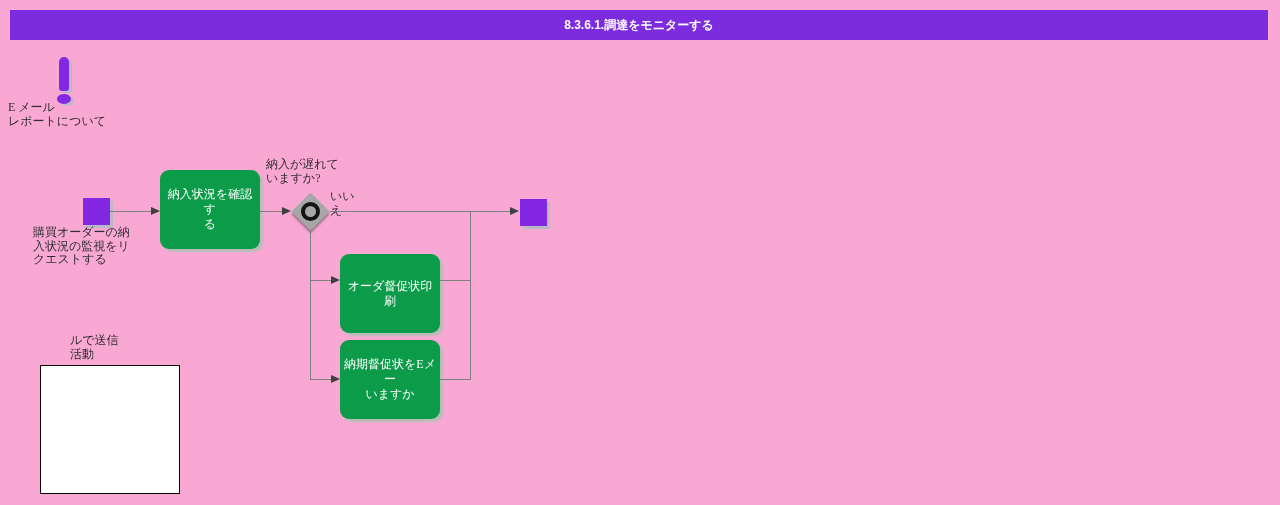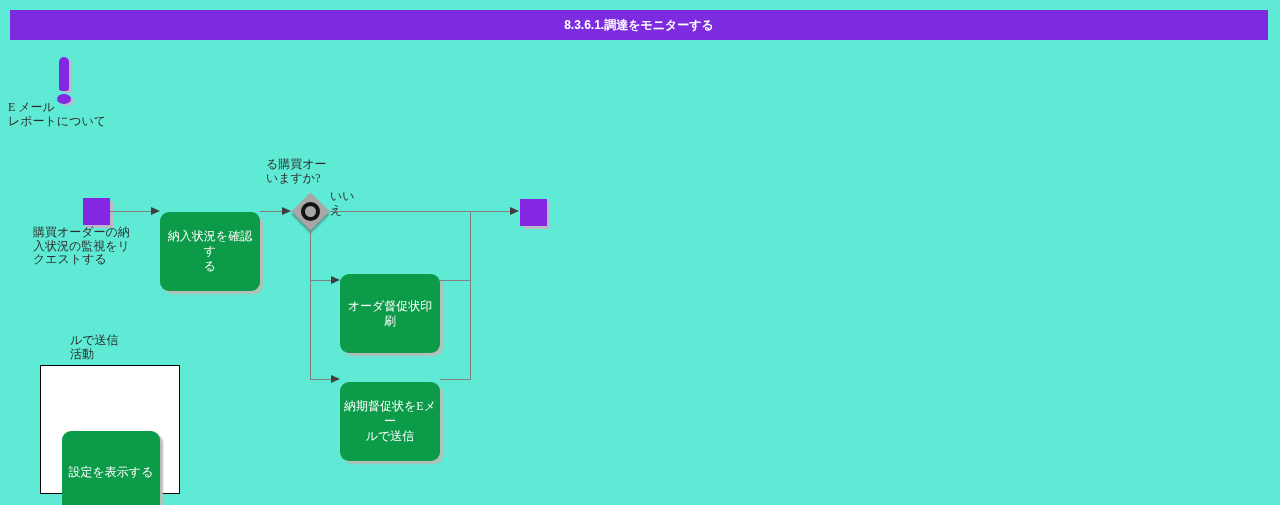--- a/index.html
+++ b/index.html
@@ -1,18 +1,18 @@
 <!DOCTYPE html>
 <html><head>
 <meta charset="utf-8">
 <style>
   * { margin:0; padding:0; box-sizing:border-box; }
   html,body { background:#fff; }
   #stage {
-    position:relative; width:1280px; height:505px; background:#5eead4;
+    position:relative; width:1280px; height:505px; background:#f9a8d4;
     font-family:"Liberation Serif","DejaVu Serif",serif;
     color:#2e2e2e; overflow:hidden;
   }
   .abs { position:absolute; }
 
   
   .header-bar {
     left:10px; top:10px; width:1258px; height:30px; background:#7c2bdf;
     color:#ffffff; font-family:"Liberation Sans","DejaVu Sans",sans-serif;
     font-size:12px; font-weight:bold; text-align:center; line-height:30px;
@@ -38,24 +38,23 @@
   .start-event { left:83px; top:198px; }
   .end-event   { left:520px; top:199px; }
 
   
   .activity {
     width:100px; height:79px; background:#0c9b49; border-radius:9px;
     box-shadow:3px 3px 2px #b7bdb9; color:#ffffff;
     display:flex; align-items:center; justify-content:center;
     font-size:12px; line-height:15px; text-align:center; white-space:pre-line;
     padding:4px;
-    margin-top:42px;
   }
   .act-check { left:160px; top:170px; }
-  .act-print { left:340px; top:232px; }
+  .act-print { left:340px; top:254px; }
   .act-email { left:340px; top:340px; }
 
   
   .gateway-diamond {
     left:297px; top:198px; width:27px; height:27px; background:#a7a7a7;
     transform:rotate(45deg); box-shadow:2px 2px 2px rgba(60,60,60,0.45);
   }
   .gateway-circle {
     left:301px; top:202px; width:19px; height:19px; border:4px solid #141414;
     border-radius:50%; background:transparent;
@@ -101,48 +100,45 @@
   <div class="abs activity act-check">
     <span>納入状況を確認す
 る</span>
   </div>
 
   <div class="abs h-line" style="left:260px; top:211px; width:25px;"></div>
   <div class="abs arrow-right" style="left:282px; top:207px;"></div>
 
   <div class="abs gateway-diamond"></div>
   <div class="abs gateway-circle"></div>
-  <div class="abs lbl" style="left:266px; top:158px; width:88px;">る購買オー
+  <div class="abs lbl" style="left:266px; top:158px; width:88px;">納入が遅れて
 いますか?</div>
   <div class="abs lbl" style="left:330px; top:190px; width:34px; text-align:left;">いいえ</div>
 
   <div class="abs h-line" style="left:330px; top:211px; width:180px;"></div>
   <div class="abs arrow-right" style="left:510px; top:207px;"></div>
 
   <div class="abs v-line" style="left:310px; top:230px; height:149px;"></div>
 
   <div class="abs h-line" style="left:310px; top:280px; width:21px;"></div>
   <div class="abs arrow-right" style="left:331px; top:276px;"></div>
   <div class="abs activity act-print">
     <span>オーダ督促状印刷</span>
   </div>
 
   <div class="abs h-line" style="left:310px; top:379px; width:21px;"></div>
   <div class="abs arrow-right" style="left:331px; top:375px;"></div>
   <div class="abs activity act-email">
     <span>納期督促状をEメー
-ルで送信</span>
+いますか</span>
   </div>
 
   <div class="abs h-line" style="left:440px; top:280px; width:30px;"></div>
   <div class="abs h-line" style="left:440px; top:379px; width:30px;"></div>
   <div class="abs v-line" style="left:470px; top:211px; height:169px;"></div>
 
   <div class="abs event-sq end-event"></div>
 
   <div class="abs lbl" style="left:70px; top:334px; width:80px;">ルで送信
 活動</div>
   <div class="abs legend-box"></div>
-  <div class="abs activity legend-activity">
-    <span>設定を表示する</span>
-  </div>
 
 </div>
 
 </body></html>

